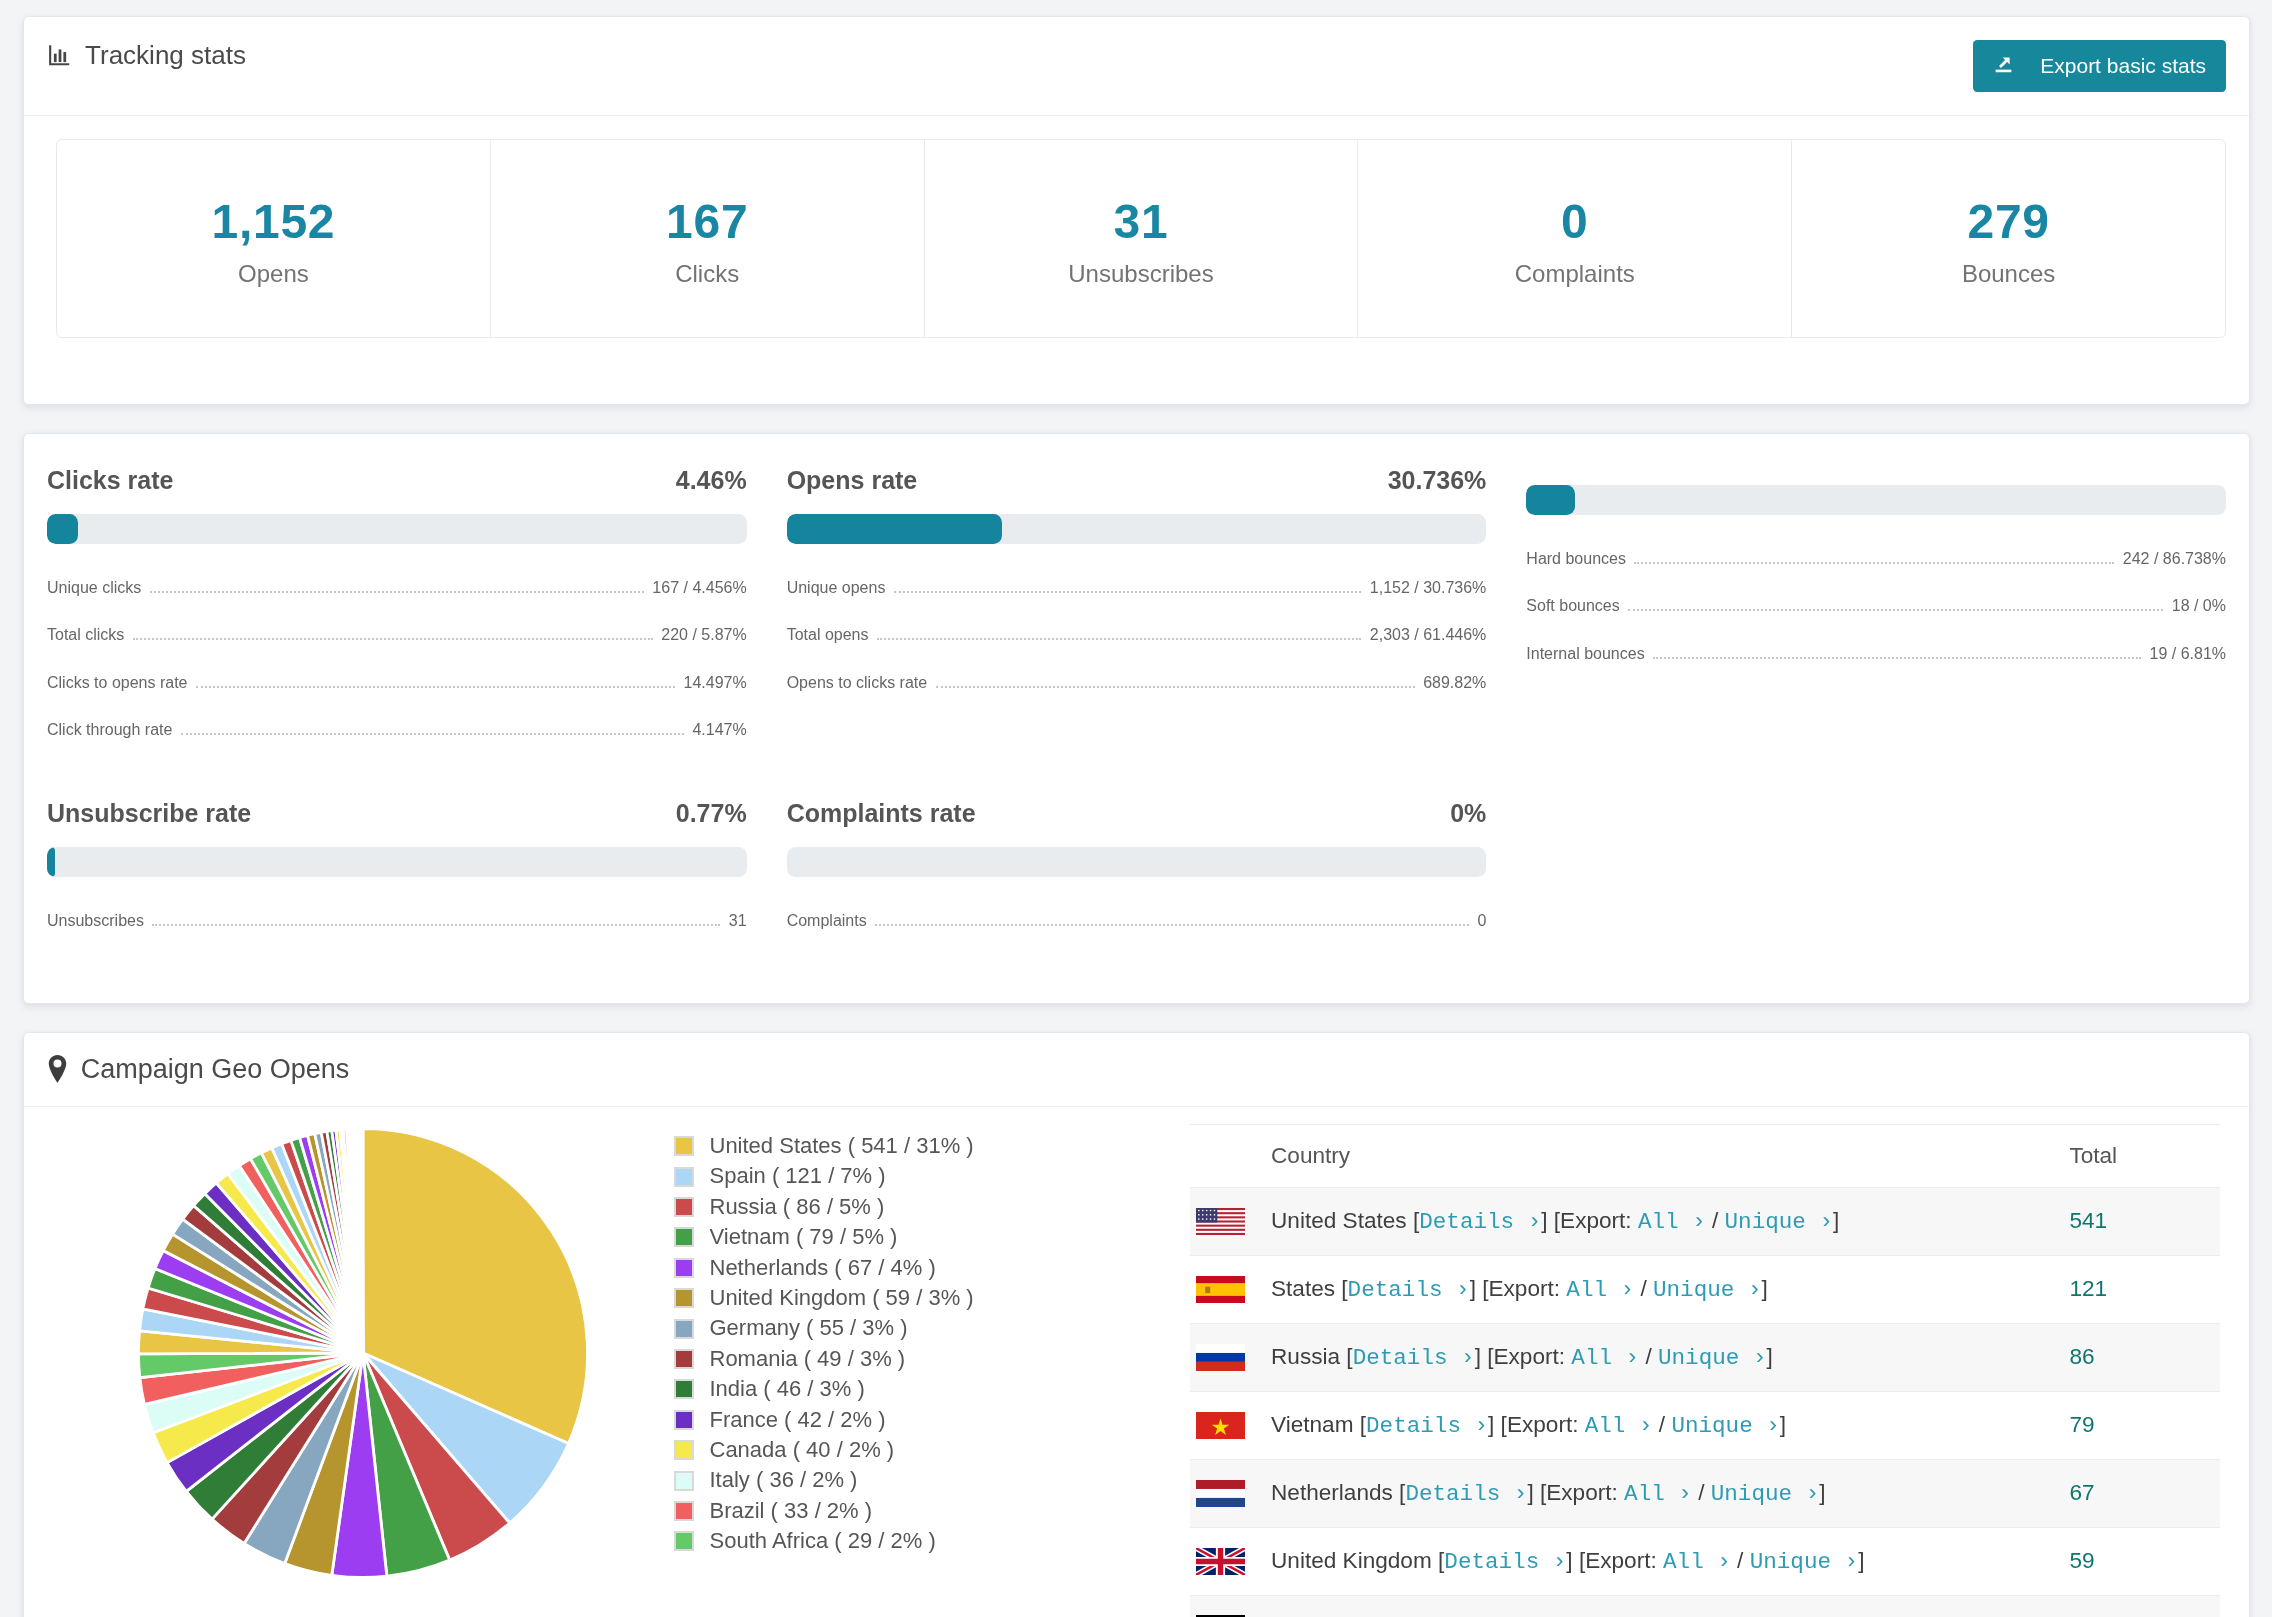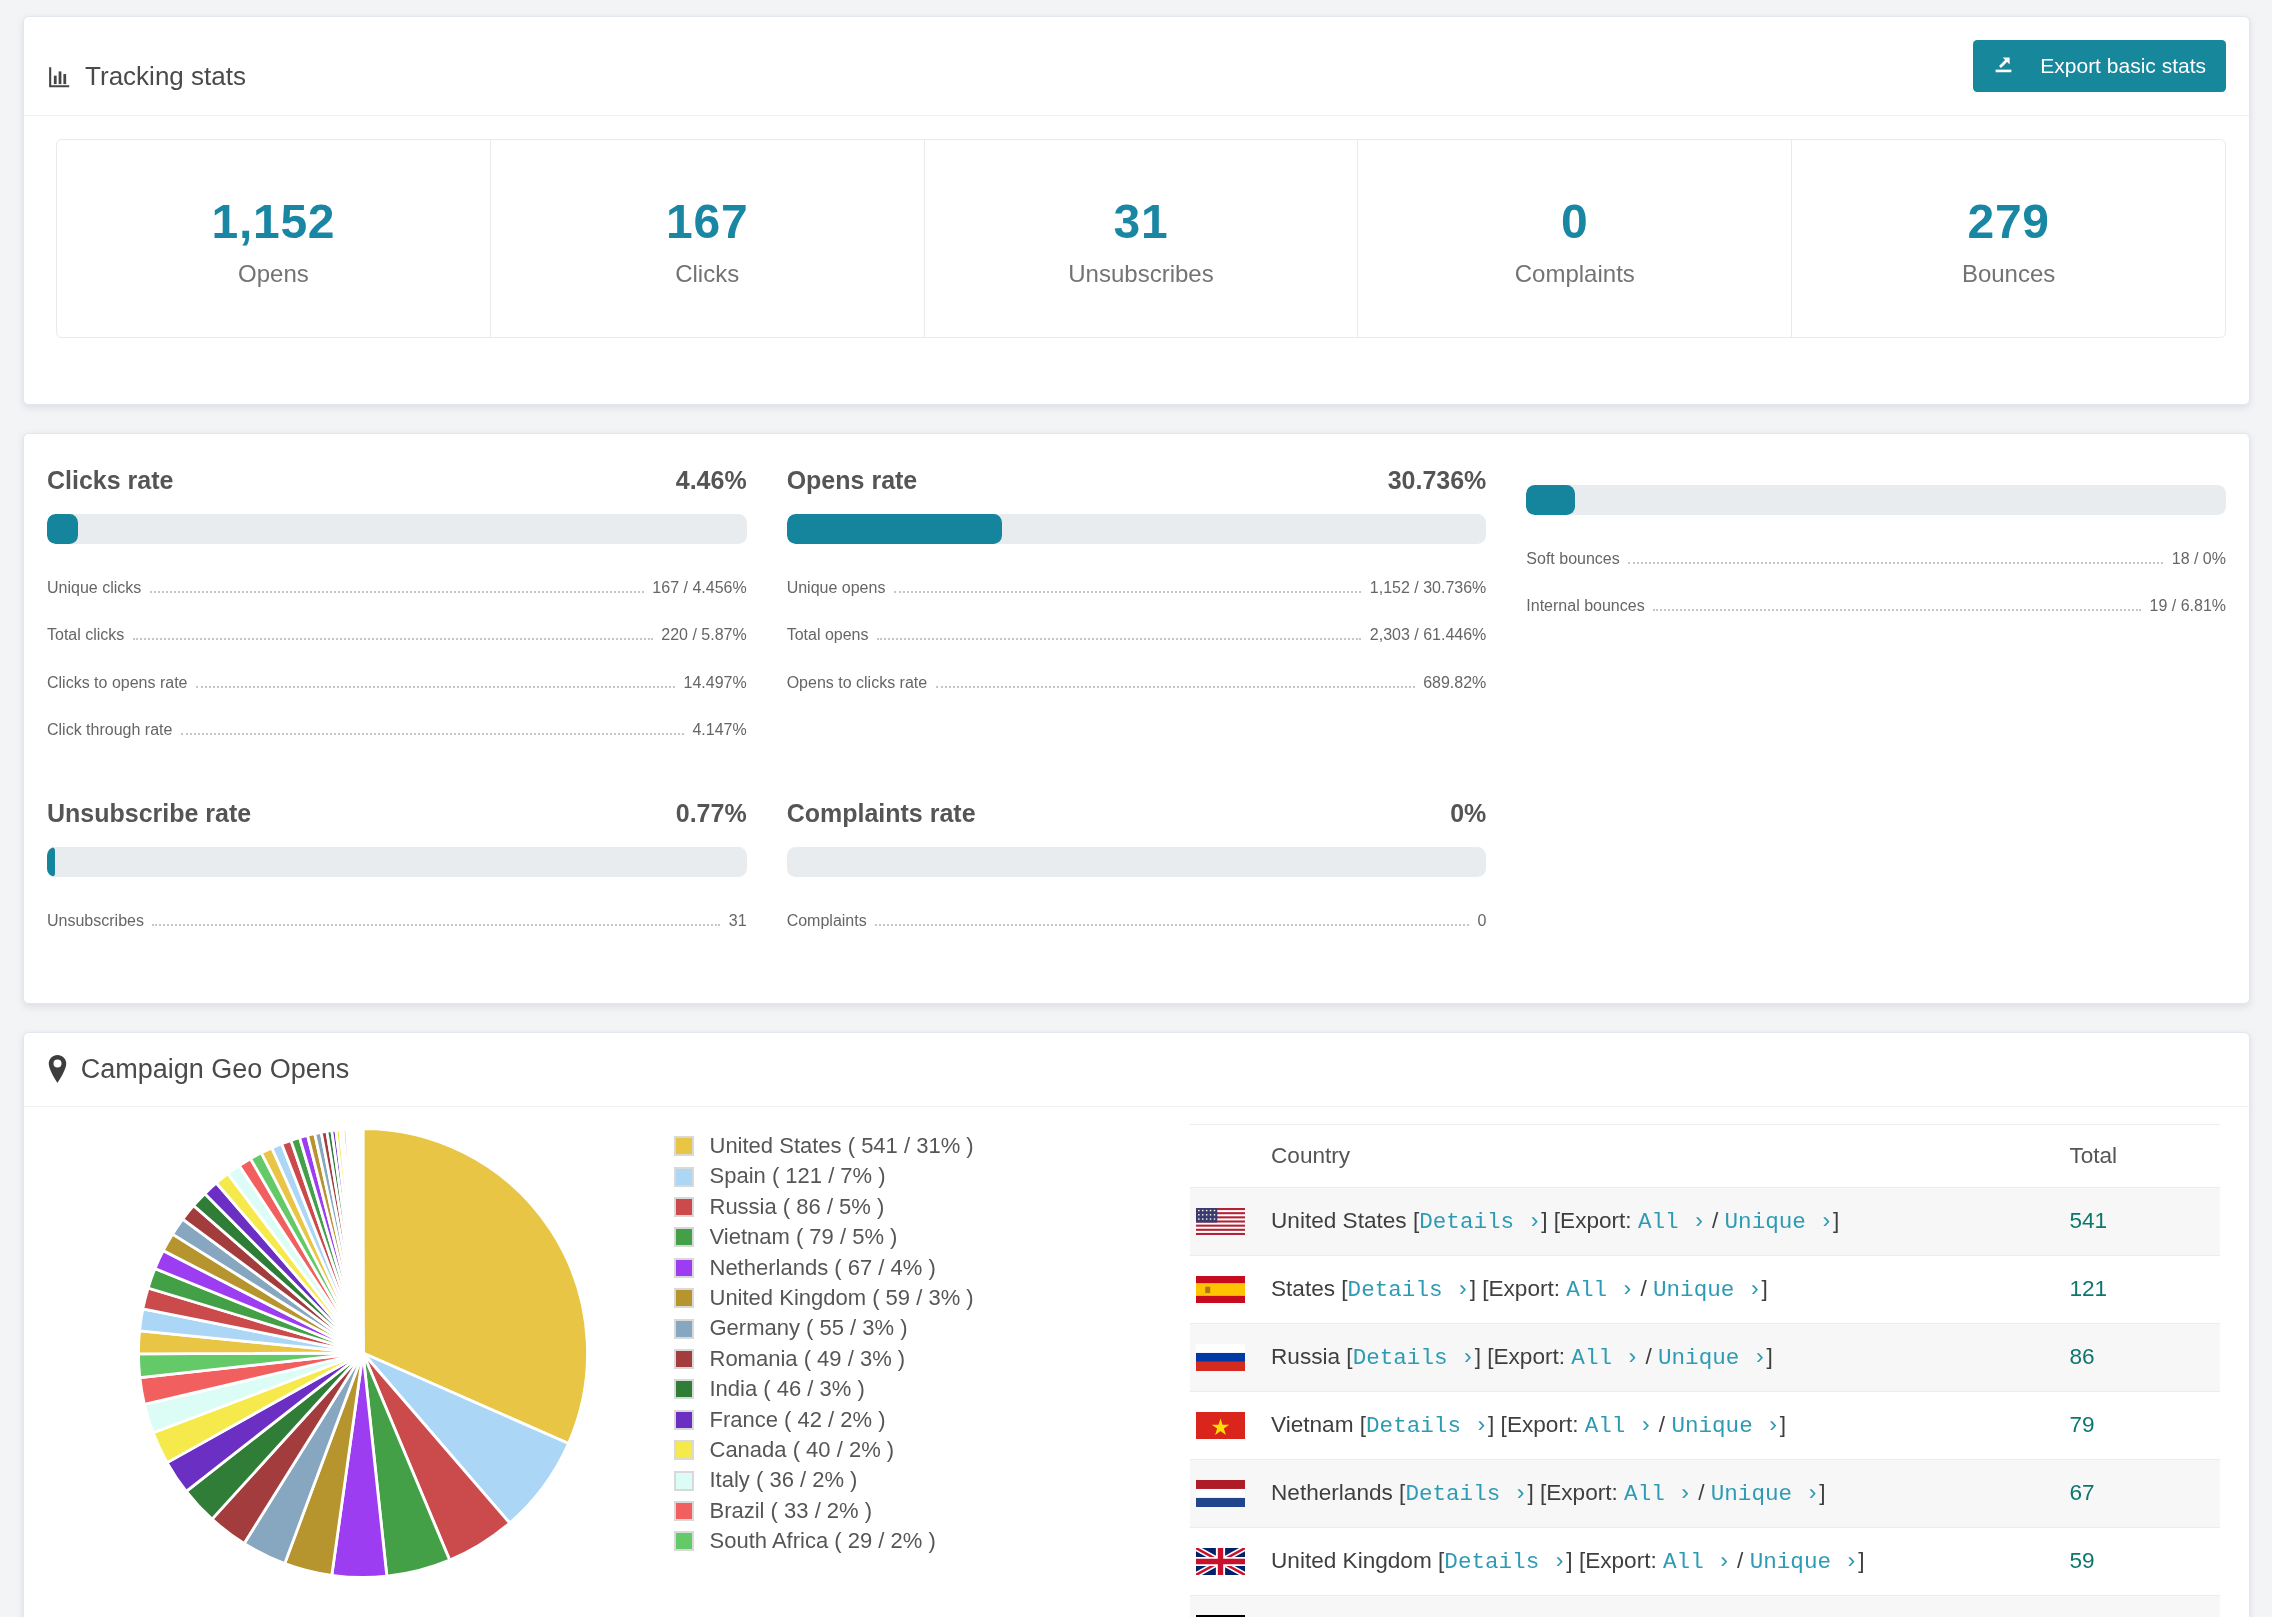--- a/index.html
+++ b/index.html
@@ -12,21 +12,21 @@
     overflow:hidden;
   }
   .card {
     background:#fff;
     border:0.7px solid #e2e6ed;
     border-radius:5.6px;
     box-shadow:0 2.8px 7px rgba(120,130,150,.18);
     margin-bottom:28px;
   }
   .card-head {
-    display:flex; align-items:flex-end; justify-content:space-between;
+    display:flex; align-items:flex-start; justify-content:space-between;
     padding:22.6px 23px; border-bottom:1.4px solid #f1f1f1;
   }
   .card-title { display:flex; align-items:center; gap:12.7px; font-size:26px; color:#4a4a4a; }
   .card-title svg { display:block; }
   .btn-teal {
     display:inline-flex; align-items:center; gap:26px;
     background:#17879B; color:#fff; border:none; border-radius:4.2px;
     font-size:21px; padding:13.4px 20px; cursor:pointer;
     font-family:"Liberation Sans", sans-serif;
   }
@@ -198,20 +198,25 @@
             <span class="dots"></span>
             <span>689.82%</span>
           </div>
         </div>
       </div>
       <div class="rate-block">
         <div class="bar-track">
           <div class="bar-fill" style="width: 6.927%; min-width: 7.8px;"></div>
         </div>
         <div class="rate-rows">
+          <div class="rate-row">
+            <span>Hard bounces</span>
+            <span class="dots"></span>
+            <span>242 / 86.738%</span>
+          </div>
           <div class="rate-row">
             <span>Soft bounces</span>
             <span class="dots"></span>
             <span>18 / 0%</span>
           </div>
           <div class="rate-row">
             <span>Internal bounces</span>
             <span class="dots"></span>
             <span>19 / 6.81%</span>
           </div>

